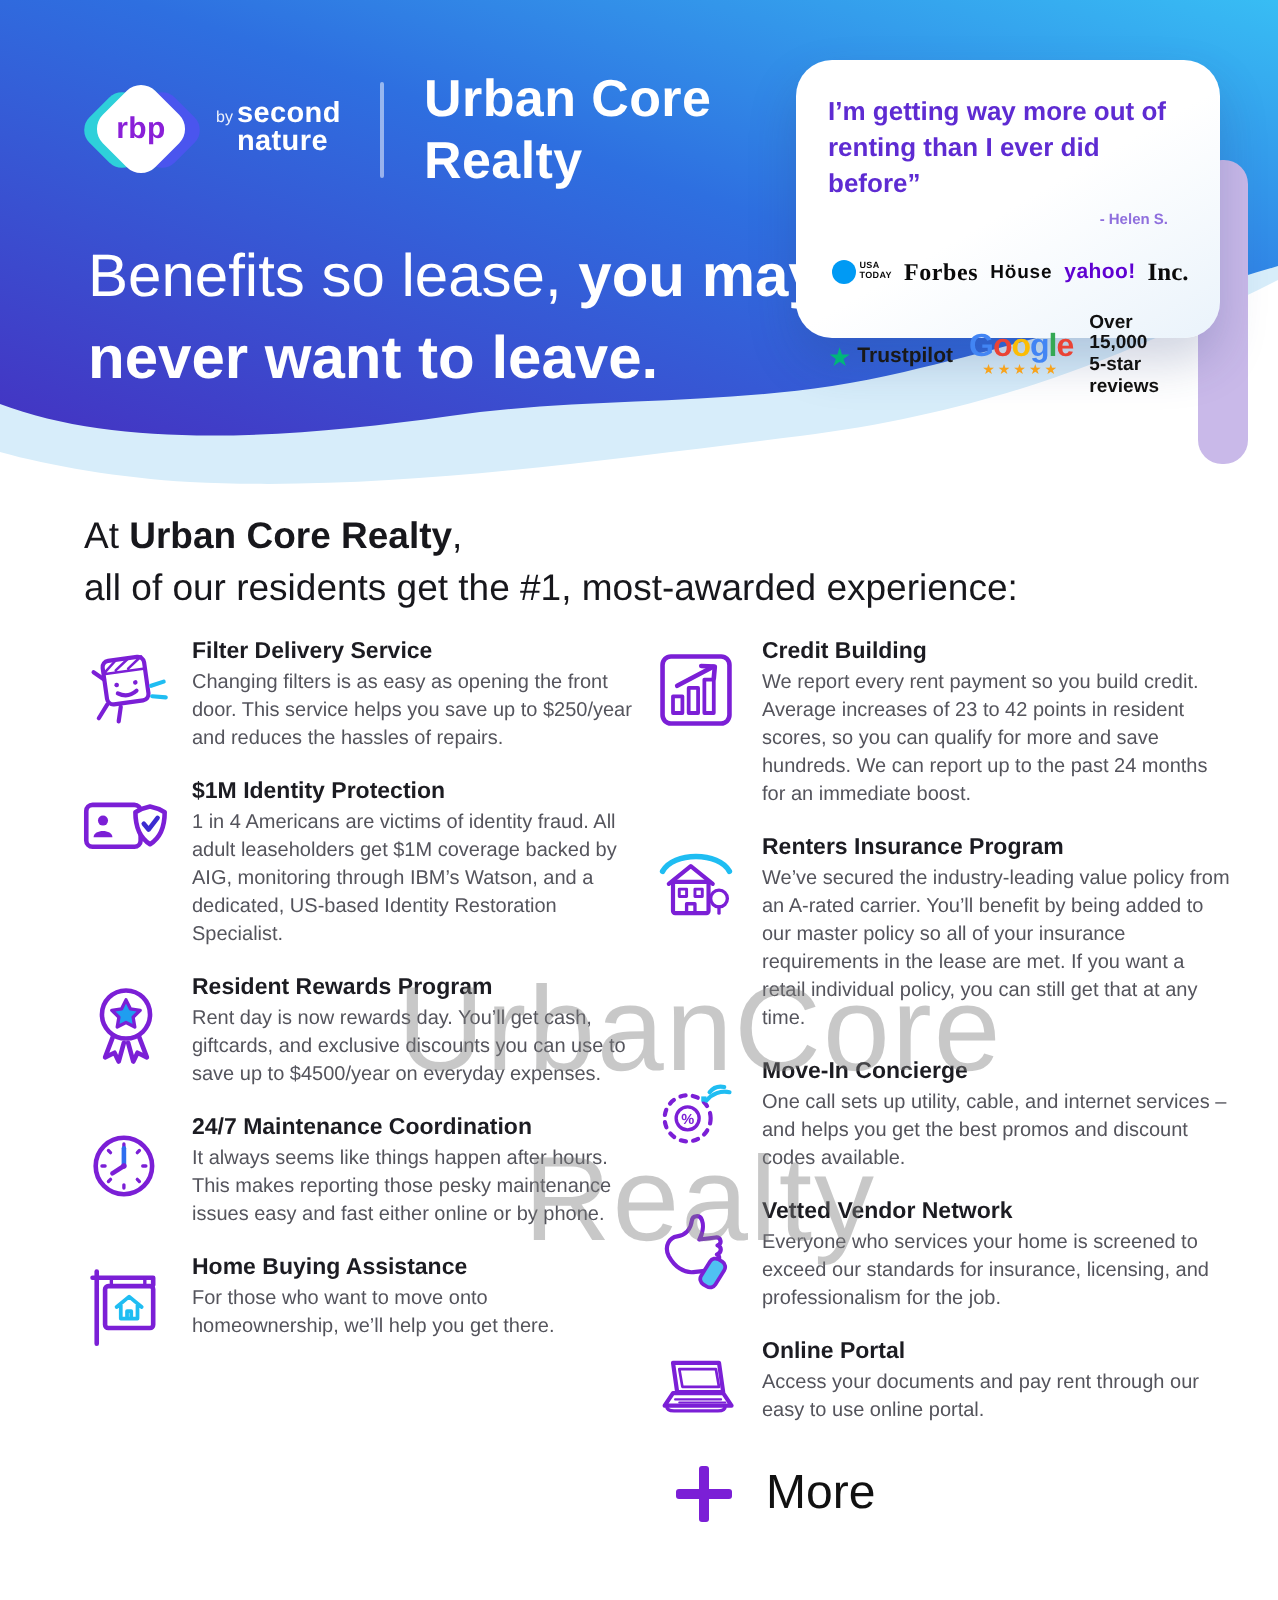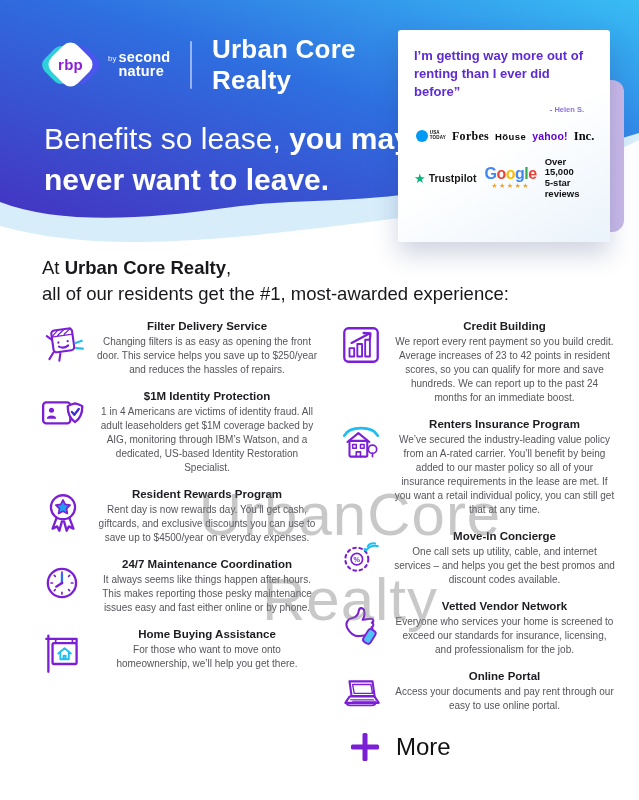--- a/index.html
+++ b/index.html
@@ -24,22 +24,22 @@
   .sn-name { font-weight:bold; font-size:14.5px; line-height:.95; letter-spacing:.2px; }
   .hero-divider { width:2px; height:48px; background:rgba(255,255,255,.5); margin:0 20px; border-radius:1px; }
   .hero-title { color:#fff; font-weight:bold; font-size:26px; letter-spacing:.2px; }
 
   .headline { margin-top:22px; color:#fff; font-size:30px; line-height:1.38; width:420px; }
   .headline .light { font-weight:400; }
   .headline .bold { font-weight:bold; }
 
   
   .lavender-strip { position:absolute; left:599px; top:80px; width:25px; height:152px; background:#c9b9e9; border-radius:12px; z-index:1; }
-  .card { position:absolute; left:398px; top:30px; width:212px; height:212px; background:linear-gradient(150deg,#ffffff 52%,#eaf3fb 100%);
-          border-radius:3px; box-shadow:0 12px 24px rgba(40,60,120,.22); z-index:2; padding:17px 14px 10px 16px; }
+  .card { position:absolute; left:398px; top:30px; width:212px; height:139px; background:linear-gradient(150deg,#ffffff 52%,#eaf3fb 100%);
+          border-radius:18px; box-shadow:0 12px 24px rgba(40,60,120,.22); z-index:2; padding:17px 14px 10px 16px; }
   .quote { color:#5e2bd2; font-weight:bold; font-size:13px; line-height:1.4; }
   .quote-attr { color:#8f6fdd; font-weight:bold; font-size:7.5px; text-align:right; padding-right:12px; margin-top:3px; }
   .press-row { display:flex; align-items:center; justify-content:center; gap:6px; margin-top:15px; }
   .usat { display:flex; align-items:center; gap:2px; }
   .usat-dot { width:12px; height:12px; border-radius:50%; background:#009af4; }
   .usat-txt { font-size:4.5px; font-weight:bold; color:#0a0a0a; line-height:1.1; letter-spacing:.2px; }
   .forbes { font-family:"Liberation Serif", serif; font-size:12px; font-weight:600; color:#0a0a0a; letter-spacing:.3px; }
   .housebl { font-size:9.5px; font-weight:800; color:#0a0a0a; letter-spacing:.4px; }
   .yahoo { font-size:10.5px; font-weight:800; color:#5f01d1; letter-spacing:.2px; }
   .incm { font-family:"Liberation Serif", serif; font-size:12.5px; font-weight:900; color:#0a0a0a; }
@@ -51,21 +51,21 @@
   .google-word { font-size:16px; font-weight:bold; letter-spacing:-.5px; line-height:1; }
   .g-b { color:#4285F4; } .g-r { color:#EA4335; } .g-y { color:#FBBC05; } .g-g { color:#34A853; }
   .google-stars { color:#f7a31d; font-size:7px; letter-spacing:1.5px; line-height:1.2; }
   .reviews-txt { font-size:9.5px; font-weight:bold; color:#111; line-height:1.15; }
 
   
   .intro { position:relative; z-index:2; padding:0 30px 0 42px; margin-top:255px; color:#17171c; font-size:18.5px; line-height:1.38; }
   .intro .b { font-weight:bold; }
 
   
-  .benefits { position:relative; z-index:2; display:grid; grid-template-columns:278px 1fr; column-gap:20px; padding:14px 24px 0 40px;text-align:center; }
+  .benefits { position:relative; z-index:2; display:grid; grid-template-columns:278px 1fr; column-gap:7px; padding:14px 24px 0 40px; }
   .benefit { display:flex; margin-bottom:13px; }
   .benefit-icon { width:56px; flex-shrink:0; padding-top:2px; }
   .benefit-body { flex:1; }
   .benefit-title { font-size:11.5px; font-weight:bold; color:#1c1c22; margin-bottom:3px; }
   .benefit-desc { font-size:10px; color:#54545c; line-height:1.4; }
   .more-row { display:flex; align-items:center; gap:16px; margin:14px 0 0 12px; cursor:pointer; }
   .more-label { font-size:24px; font-weight:500; color:#111; }
 
   
   .watermark { position:absolute; left:120px; top:472px; width:460px; text-align:center; z-index:4;

